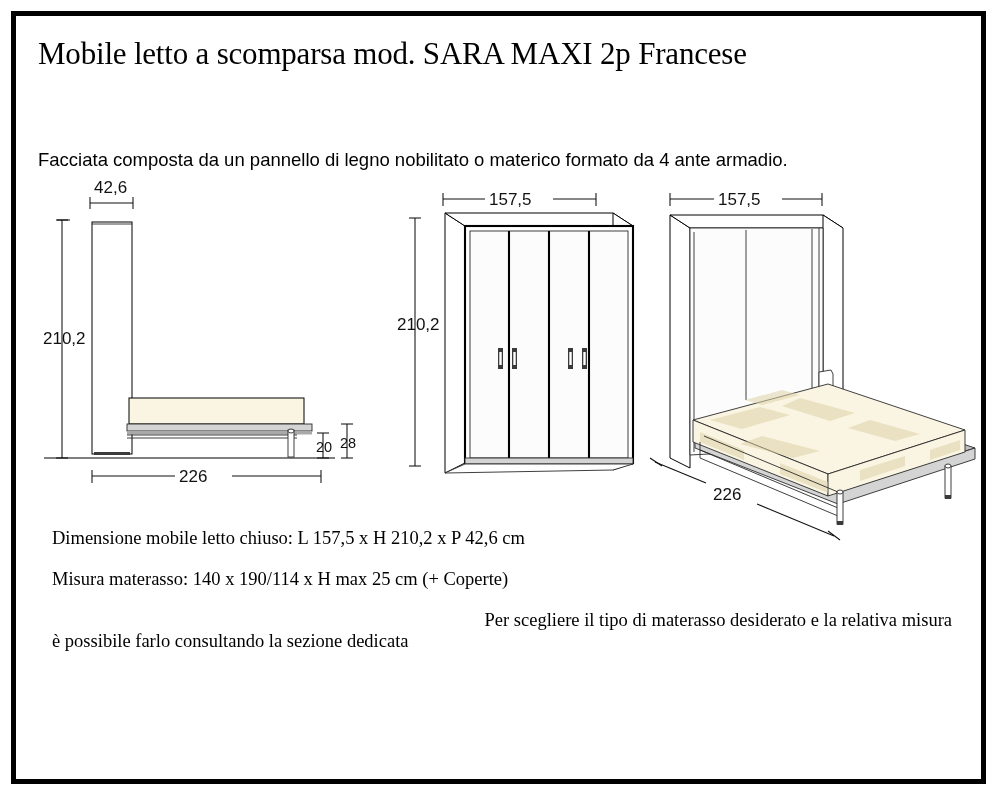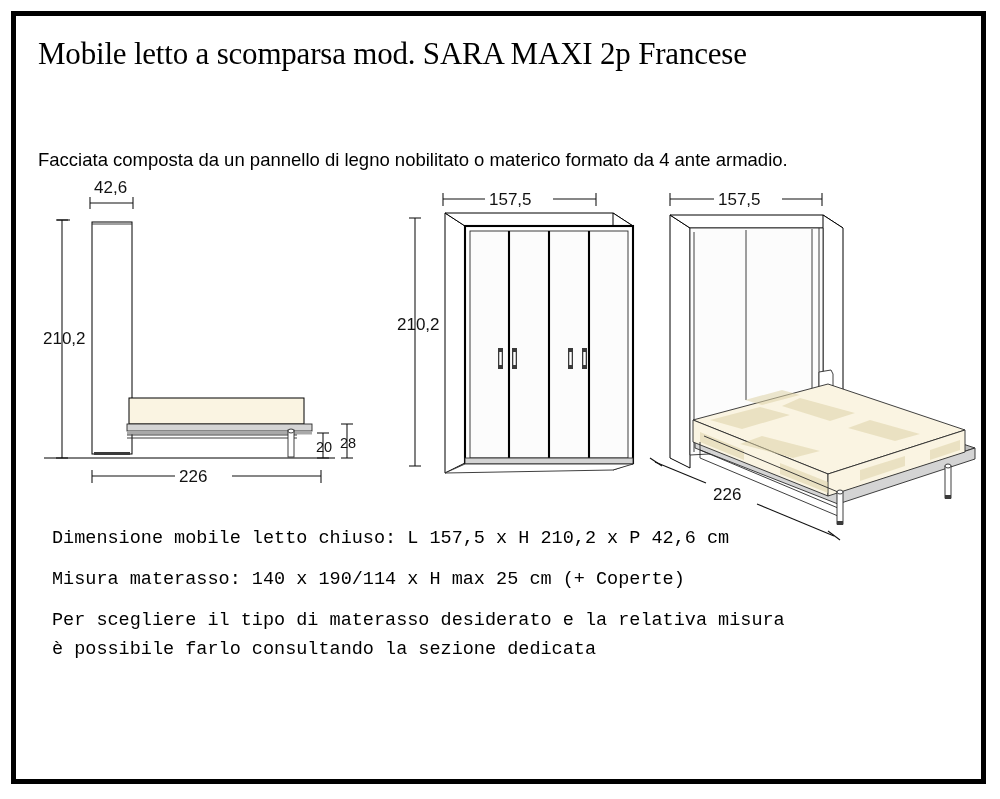--- a/index.html
+++ b/index.html
@@ -53,27 +53,27 @@
   .sub1 { top: 92px; }
   .sub2 { top: 117px; margin-top: 32px; }
 
   .specs {
     position: absolute;
     left: 52px;
     top: 528px;
     width: 900px;
   }
   .spec-line {
-    font-family: Liberation Mono, monospace;
+    font-family: Liberation Serif, serif;
     font-size: 18.5px;
     color: #000000;
     white-space: nowrap;
     margin-bottom: 20px;
   }
-  .spec-line.tight { margin-bottom: 8px; }
+  .spec-line.tight { margin-bottom: 0; text-align: right; }
 
   svg.dwg {
     position: absolute;
     left: 0;
     top: 0;
     width: 1000px;
     height: 799px;
   }
   .ln { stroke: #000000; stroke-width: 1; fill: none; }
   .ln-thin { stroke: #2a2a2a; stroke-width: 0.9; fill: none; }

